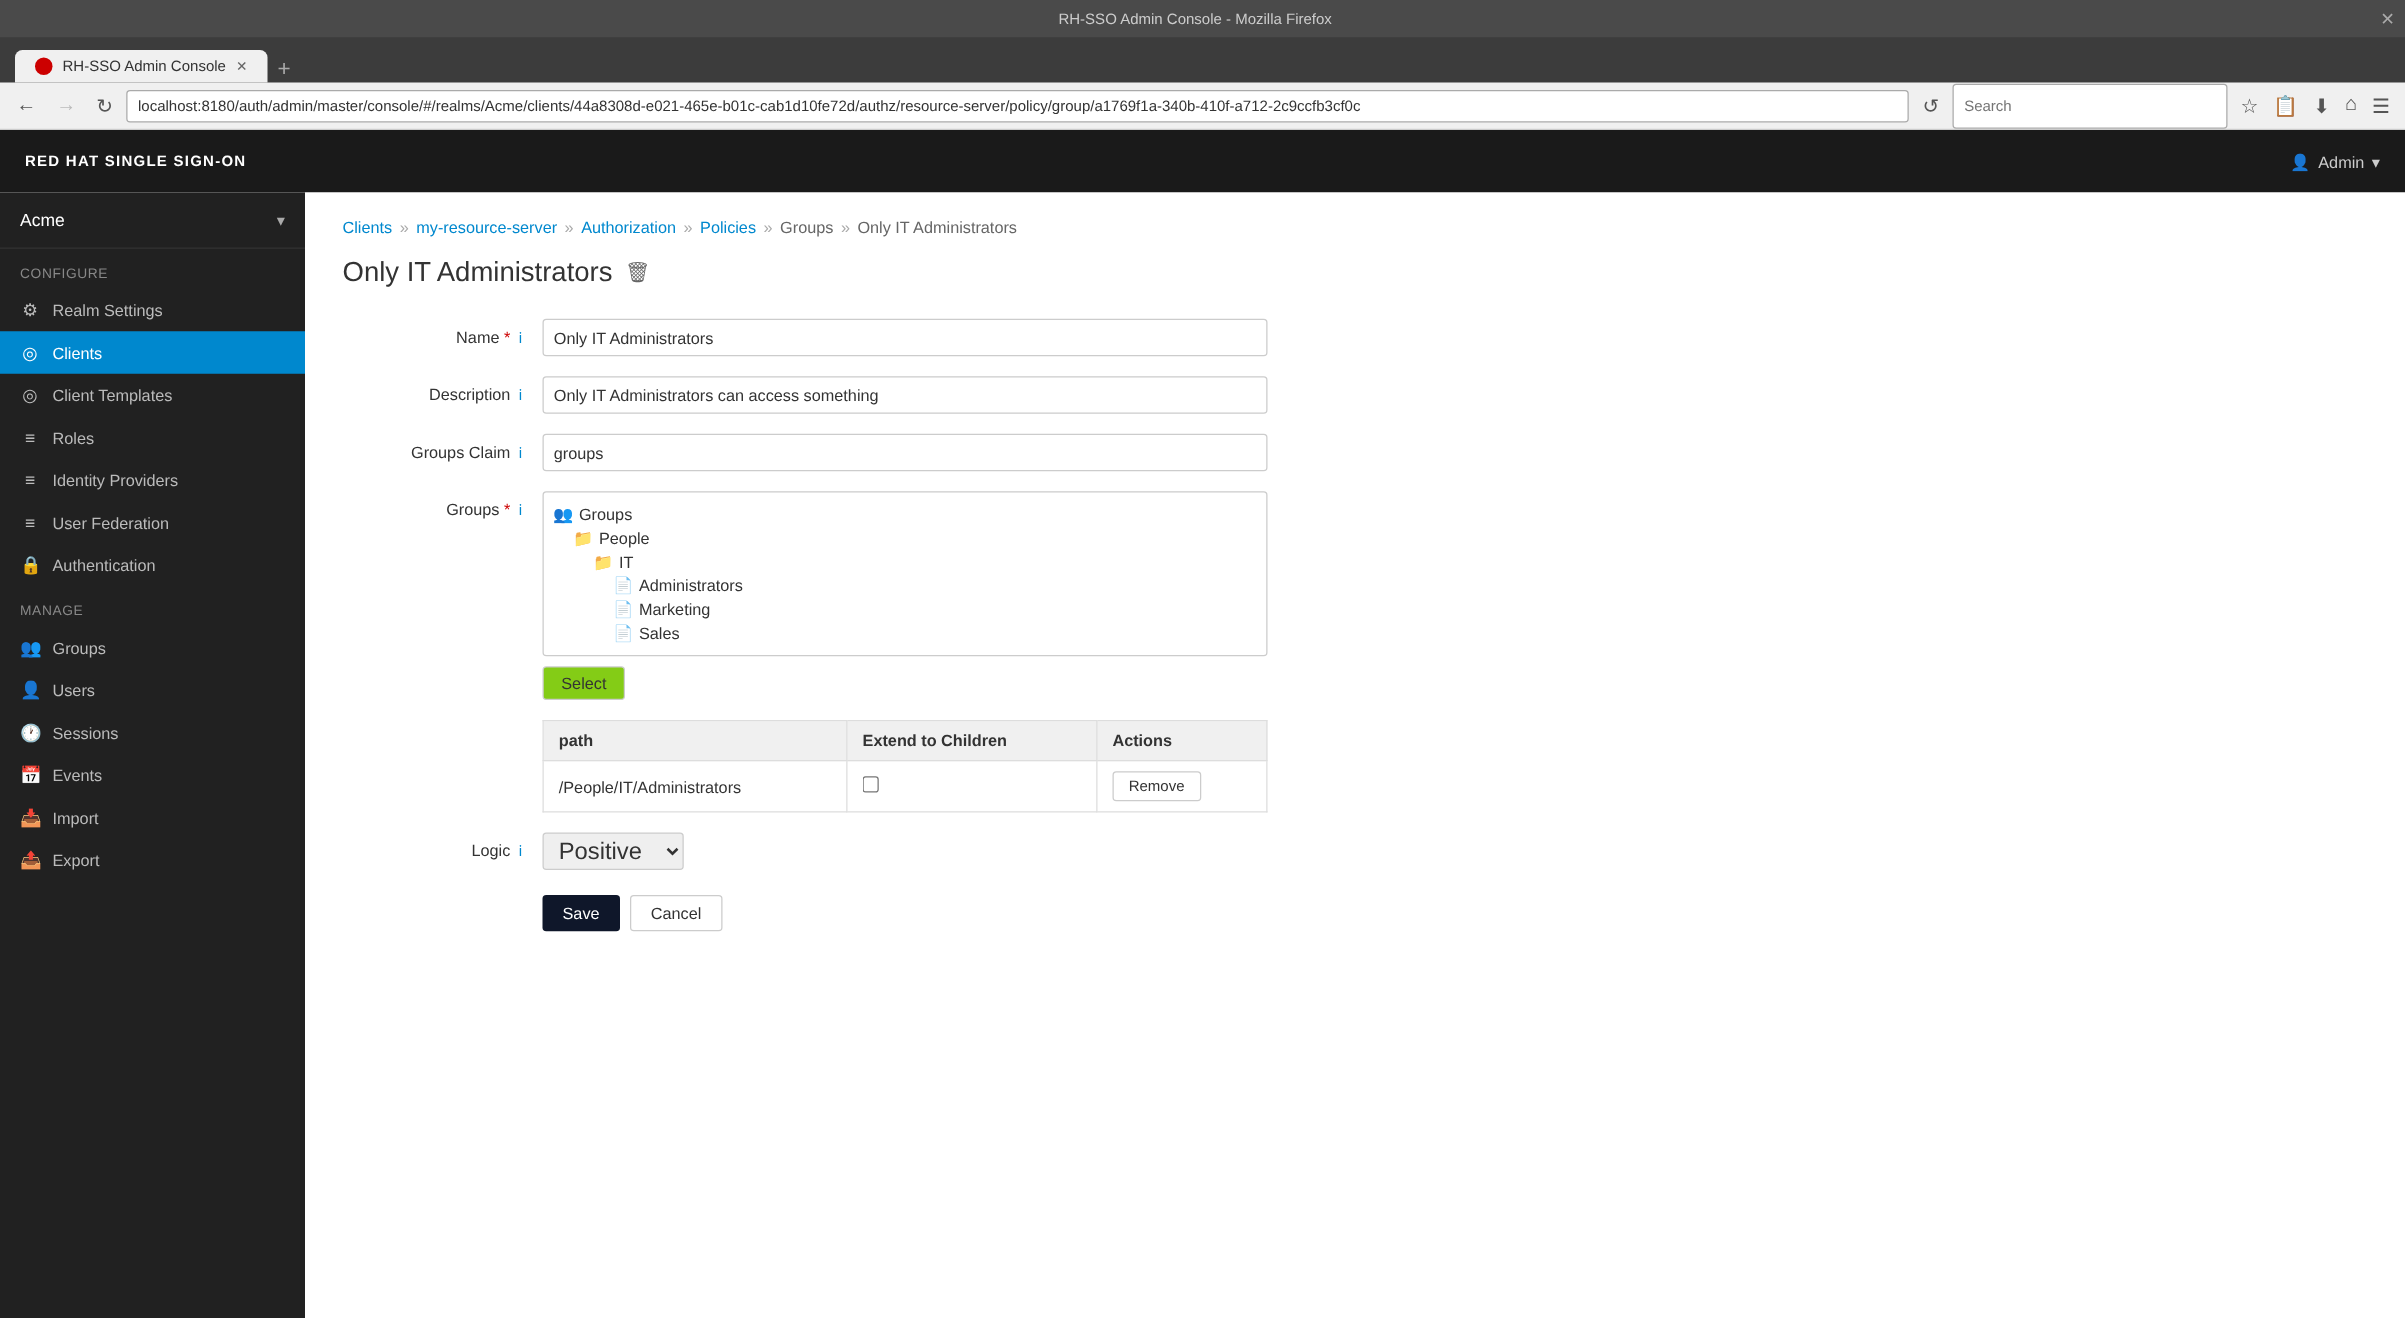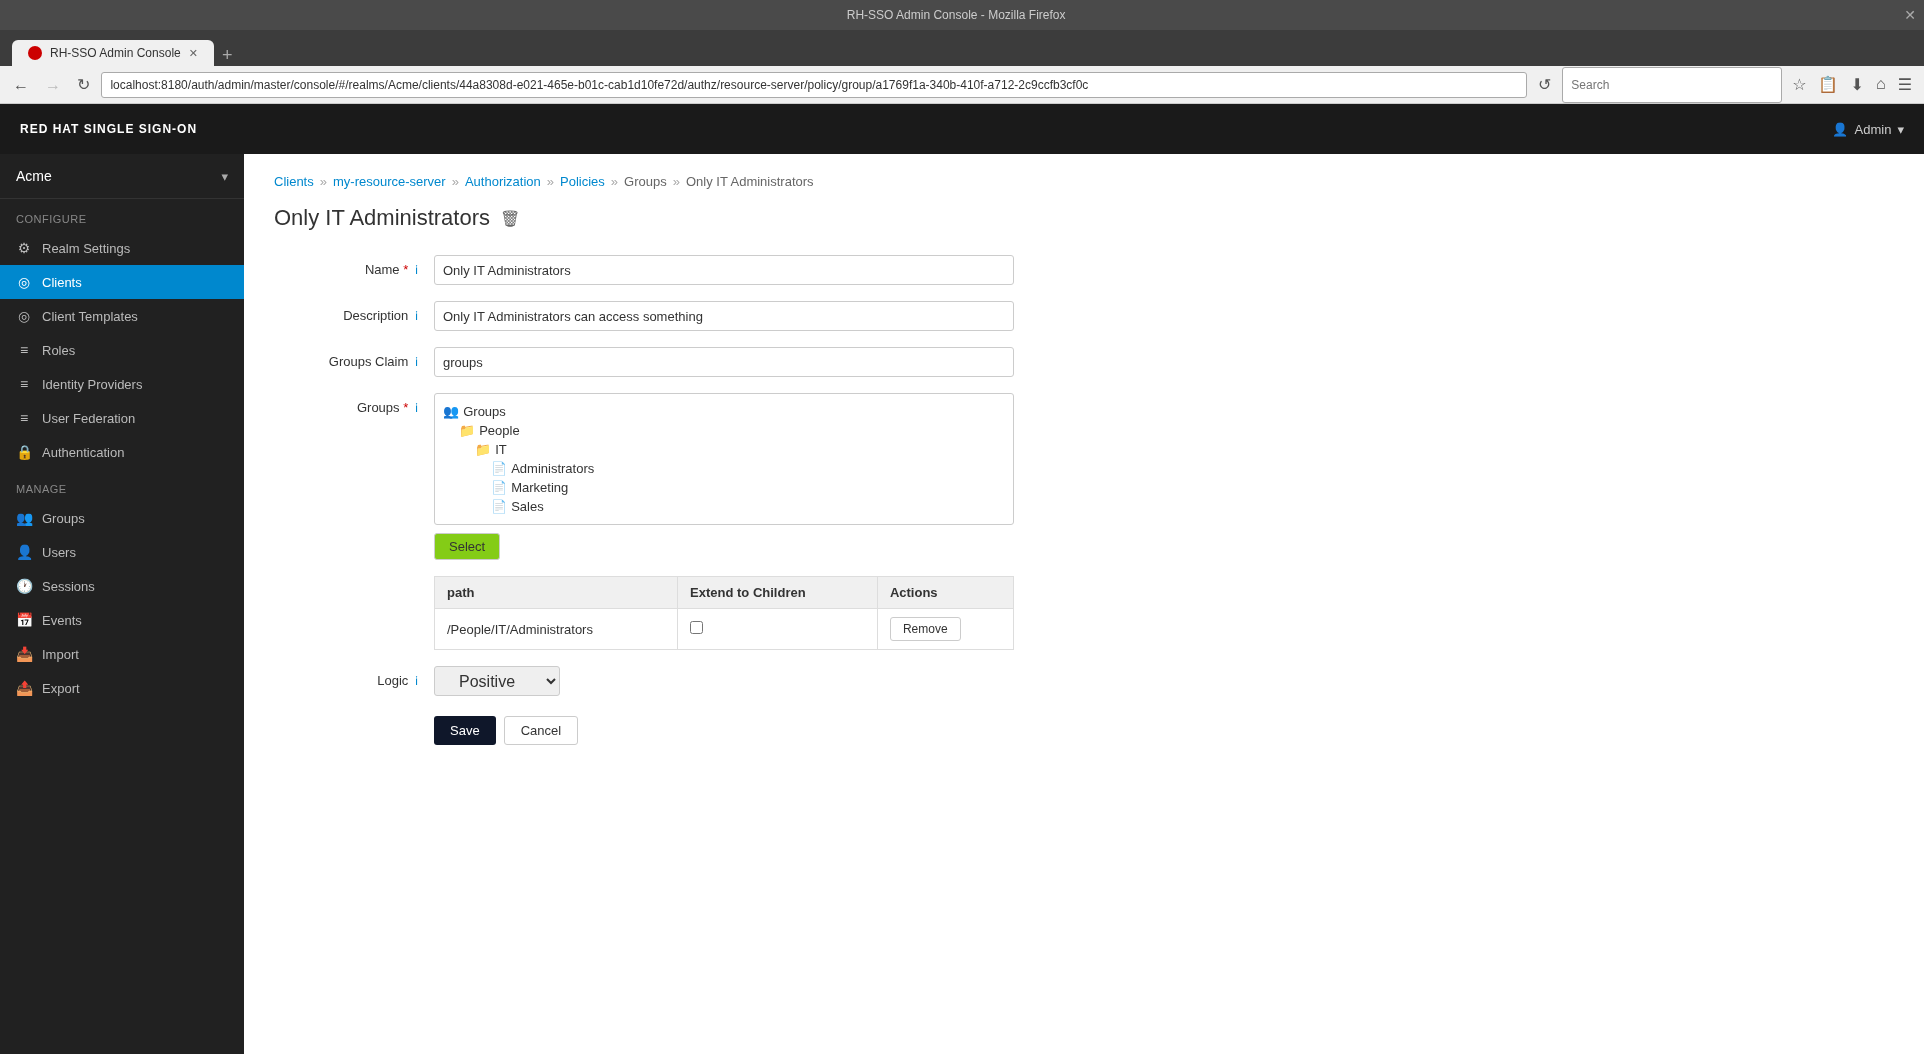--- a/index.html
+++ b/index.html
@@ -73,21 +73,21 @@
 
     .btn-select { background: #84cc16; border: 1px solid #ccc; border-radius: 3px; padding: 5px 14px; font-size: 13px; color: #333; cursor: pointer; }
 
     
     .policy-table { width: 580px; border-collapse: collapse; margin-top: 16px; border: 1px solid #ddd; }
     .policy-table th { background: #f0f0f0; border: 1px solid #ddd; padding: 8px 12px; text-align: left; font-size: 13px; font-weight: 600; color: #333; }
     .policy-table td { border: 1px solid #ddd; padding: 8px 12px; font-size: 13px; color: #333; }
     .btn-remove { background: #fff; border: 1px solid #ccc; border-radius: 3px; padding: 4px 12px; font-size: 12px; color: #333; cursor: pointer; }
 
     
-    .form-select { height: 30px; border: 1px solid #ccc; border-radius: 3px; padding: 0 20px; font-size: 16px; color: #333; min-width: 100px; }
+    .form-select { height: 30px; border: 1px solid #ccc; border-radius: 3px; padding: 0 8px; font-size: 19px; color: #333; min-width: 100px; }
 
     
     .action-buttons { display: flex; gap: 8px; margin-top: 20px; margin-left: 160px; }
     .btn-save { background: #0f172a; color: #fff; border: none; border-radius: 3px; padding: 6px 16px; font-size: 13px; cursor: pointer; }
     .btn-cancel { background: #fff; color: #333; border: 1px solid #ccc; border-radius: 3px; padding: 6px 16px; font-size: 13px; cursor: pointer; }
 
     input[type="checkbox"] { cursor: pointer; }
   </style>
 </head>
 <body>

